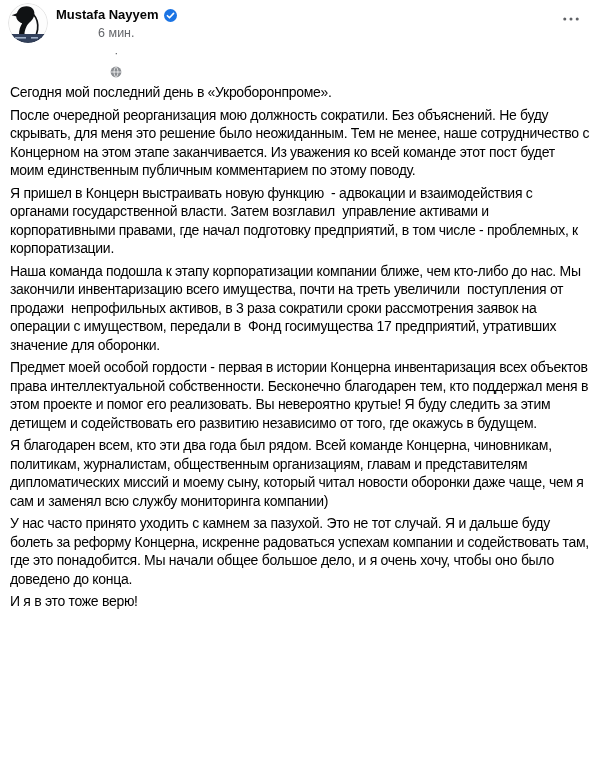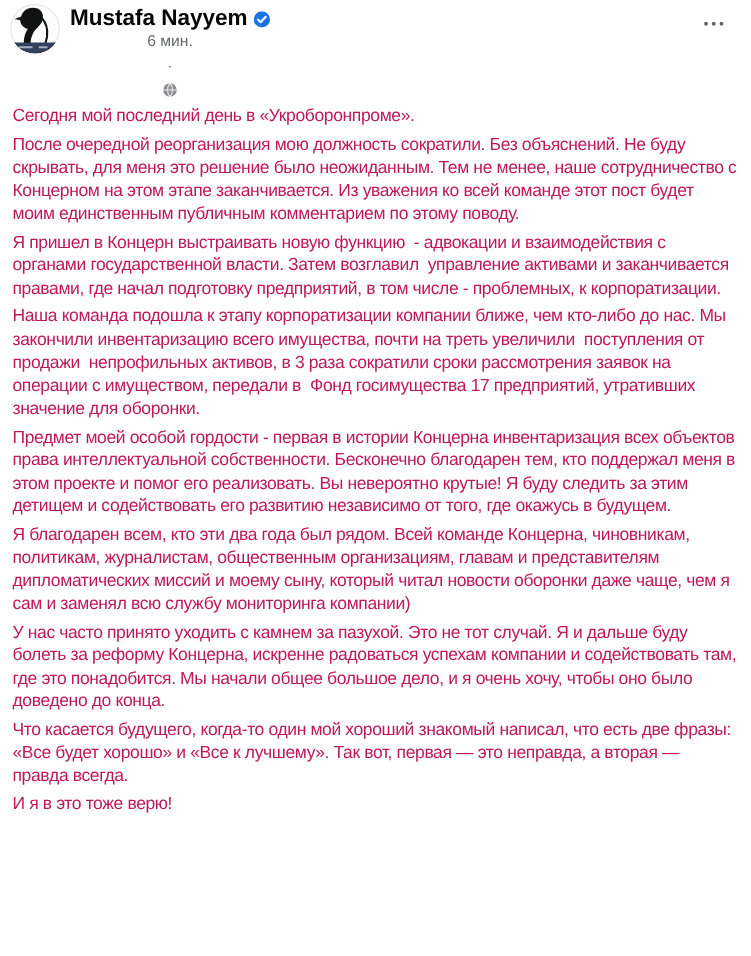--- a/index.html
+++ b/index.html
@@ -37,21 +37,21 @@
     margin-left: 8px;
     padding-top: 2px;
   }
   .name-row {
     display: flex;
     align-items: center;
     gap: 5px;
   }
   .author-name {
     font-weight: 700;
-    font-size: 18px;
+    font-size: 13px;
     line-height: 19px;
     color: #050505;
     cursor: pointer;
   }
   .verified-badge { display: inline-flex; margin-top: 1px; }
   .meta-row {
     display: flex;
     align-items: center;
     gap: 4px;
     margin-top: 1px;
@@ -78,21 +78,21 @@
     border-radius: 4px;
   }
   .post-body {
     padding: 5px 10px 0 10px;
   }
   .post-paragraph {
     margin: 0 0 4px 0;
     font-size: 14px;
     line-height: 18.5px;
     letter-spacing: -0.3px;
-    color: #be185d;
+    color: #000000;
     white-space: pre-wrap;
   }
 </style>
 </head>
 <body>
 
 <div class="post">
 
   <div class="post-header">
 
@@ -144,22 +144,21 @@
         <circle cx="9" cy="2" r="1.7" fill="#606266"></circle>
         <circle cx="16" cy="2" r="1.7" fill="#606266"></circle>
       </svg>
     </button>
 
   </div>
 
   <div class="post-body">
       <p class="post-paragraph">Сегодня мой последний день в «Укроборонпроме».</p>
       <p class="post-paragraph">После очередной реорганизация мою должность сократили. Без объяснений. Не буду скрывать, для меня это решение было неожиданным. Тем не менее, наше сотрудничество с Концерном на этом этапе заканчивается. Из уважения ко всей команде этот пост будет моим единственным публичным комментарием по этому поводу.</p>
-      <p class="post-paragraph">Я пришел в Концерн выстраивать новую функцию  - адвокации и взаимодействия с органами государственной власти. Затем возглавил  управление активами и заканчивается правами, где начал подготовку предприятий, в том числе - проблемных, к корпоратизации.</p>
+      <p class="post-paragraph">Я пришел в Концерн выстраивать новую функцию  - адвокации и взаимодействия с органами государственной власти. Затем возглавил  управление активами и корпоративными правами, где начал подготовку предприятий, в том числе - проблемных, к корпоратизации.</p>
       <p class="post-paragraph">Наша команда подошла к этапу корпоратизации компании ближе, чем кто-либо до нас. Мы закончили инвентаризацию всего имущества, почти на треть увеличили  поступления от продажи  непрофильных активов, в 3 раза сократили сроки рассмотрения заявок на операции с имуществом, передали в  Фонд госимущества 17 предприятий, утративших значение для оборонки.</p>
       <p class="post-paragraph">Предмет моей особой гордости - первая в истории Концерна инвентаризация всех объектов права интеллектуальной собственности. Бесконечно благодарен тем, кто поддержал меня в этом проекте и помог его реализовать. Вы невероятно крутые! Я буду следить за этим детищем и содействовать его развитию независимо от того, где окажусь в будущем.</p>
       <p class="post-paragraph">Я благодарен всем, кто эти два года был рядом. Всей команде Концерна, чиновникам, политикам, журналистам, общественным организациям, главам и представителям дипломатических миссий и моему сыну, который читал новости оборонки даже чаще, чем я сам и заменял всю службу мониторинга компании)</p>
       <p class="post-paragraph">У нас часто принято уходить с камнем за пазухой. Это не тот случай. Я и дальше буду болеть за реформу Концерна, искренне радоваться успехам компании и содействовать там, где это понадобится. Мы начали общее большое дело, и я очень хочу, чтобы оно было доведено до конца.</p>
-      <p class="post-paragraph">Что касается будущего, когда-то один мой хороший знакомый написал, что есть две фразы: «Все будет хорошо» и «Все к лучшему». Так вот, первая — это неправда, а вторая — правда всегда.</p>
       <p class="post-paragraph">И я в это тоже верю!</p>
     </div>
 
 </div>
 
 </body></html>

